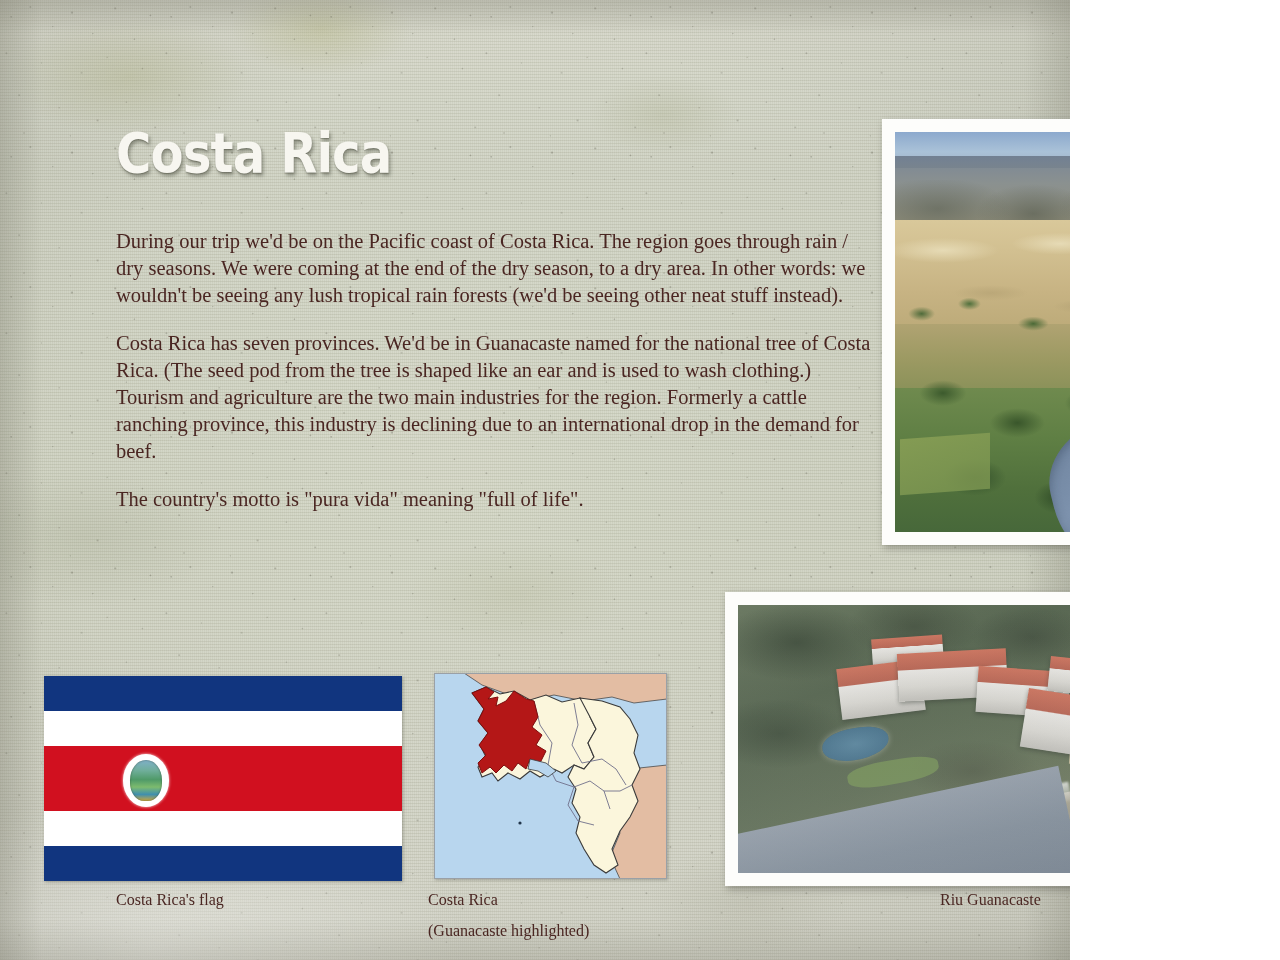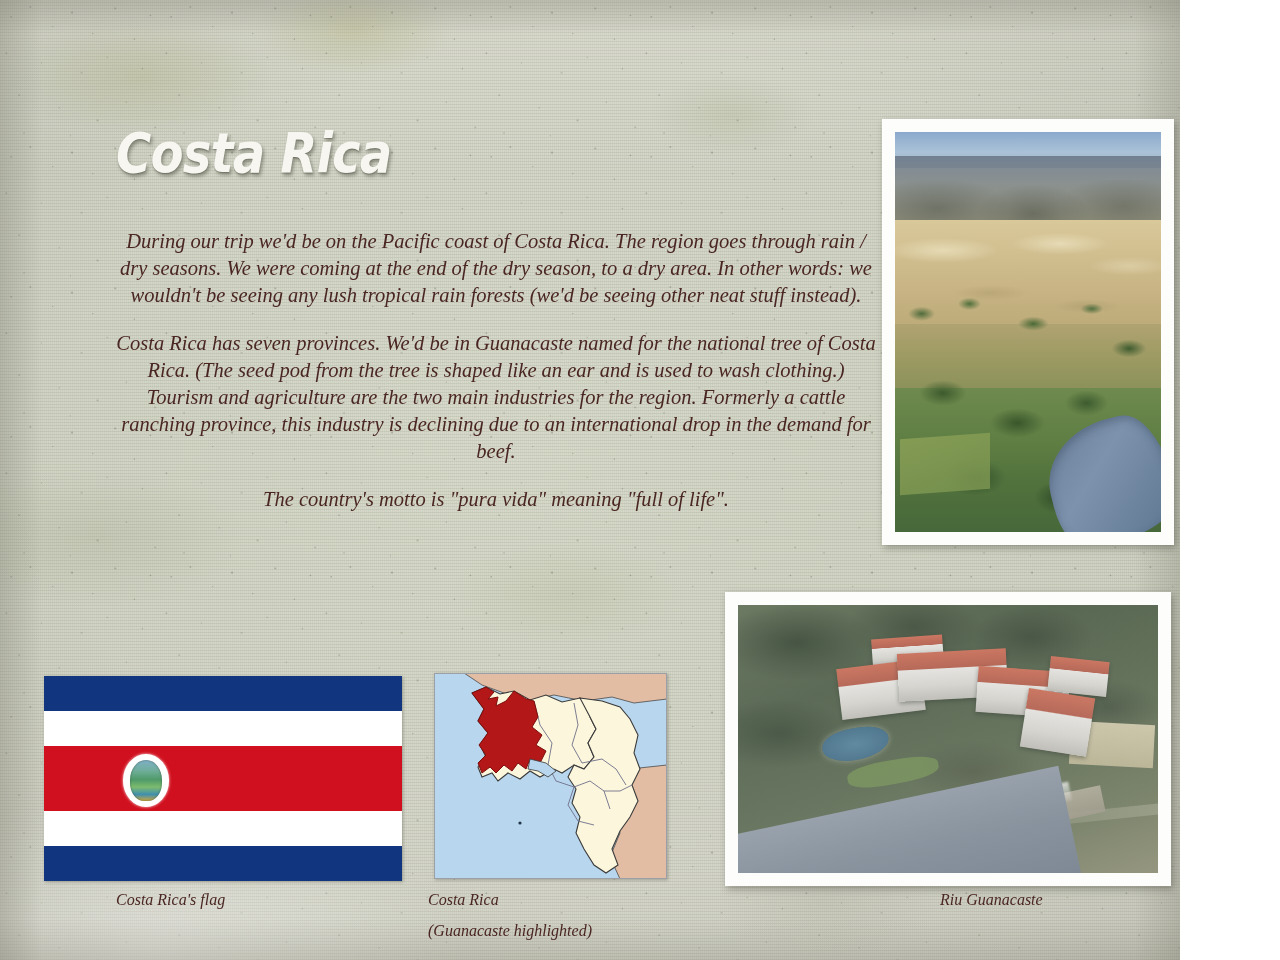--- a/index.html
+++ b/index.html
@@ -8,25 +8,24 @@
   }
   body {
     width: 1280px;
     height: 960px;
     overflow: hidden;
     font-family: "Liberation Serif", serif;
   }
 
   #slide {
     position: relative;
-    width: 1180px;
+    width: 1070px;
     height: 960px;
     overflow: hidden;
     background-color: #cfcfc0;
-    font-style: italic;
   }
 
   
   .bg-base {
     position: absolute;
     inset: 0;
     background:
       linear-gradient(180deg, rgba(215,216,203,0.85) 0%, rgba(206,209,196,0.5) 18%, rgba(201,205,190,0.35) 55%, rgba(214,213,203,0.65) 100%),
       radial-gradient(ellipse 70% 60% at 42% 46%, #d7d9c6 0%, #cdd0bd 45%, #c4c7b5 100%);
   }
@@ -124,21 +123,20 @@
   
   #body-copy {
     position: absolute;
     left: 116px;
     top: 228px;
     width: 760px;
     color: #4a2622;
     font-family: "Liberation Serif", serif;
     font-size: 20.5px;
     line-height: 27px;
-    text-align: center;
   }
   #body-copy p { margin: 0 0 21px 0; }
   #body-copy p:last-child { margin-bottom: 0; }
 
   
   .photo-frame {
     position: absolute;
     background: #fdfdfb;
     box-shadow: 2px 3px 7px rgba(60,60,50,0.38);
     overflow: hidden;

